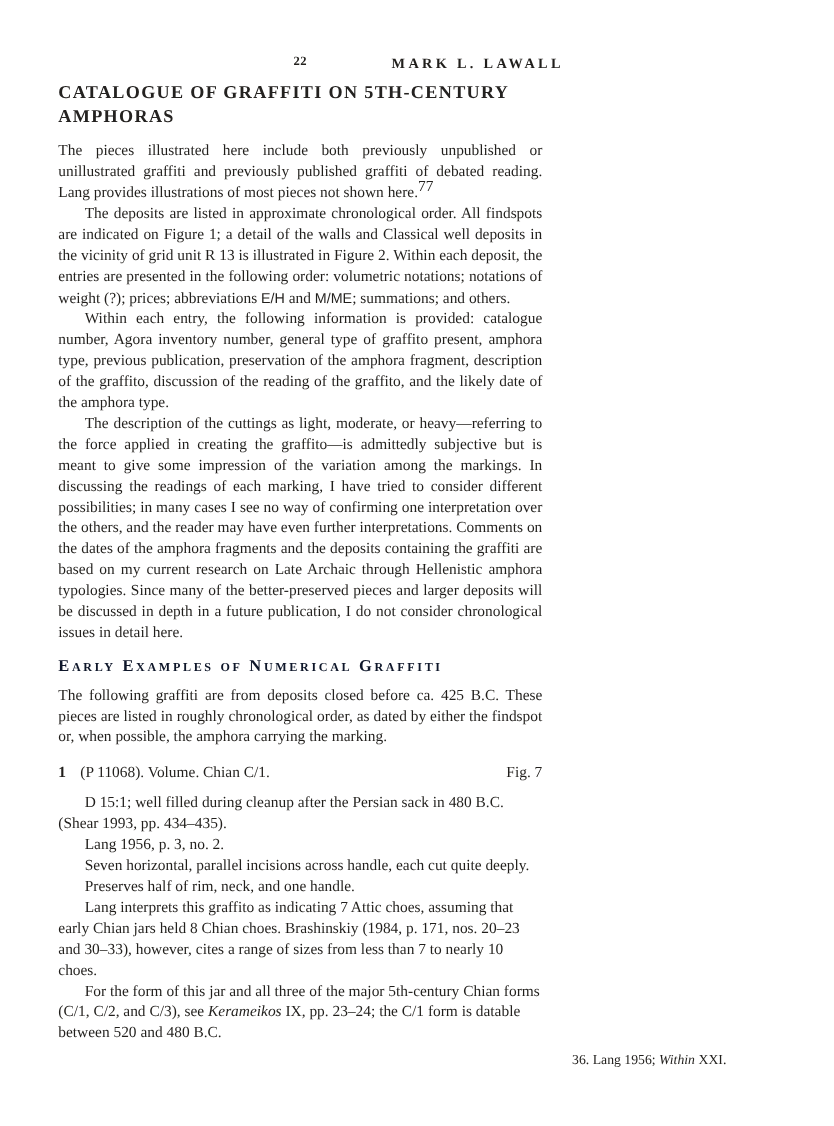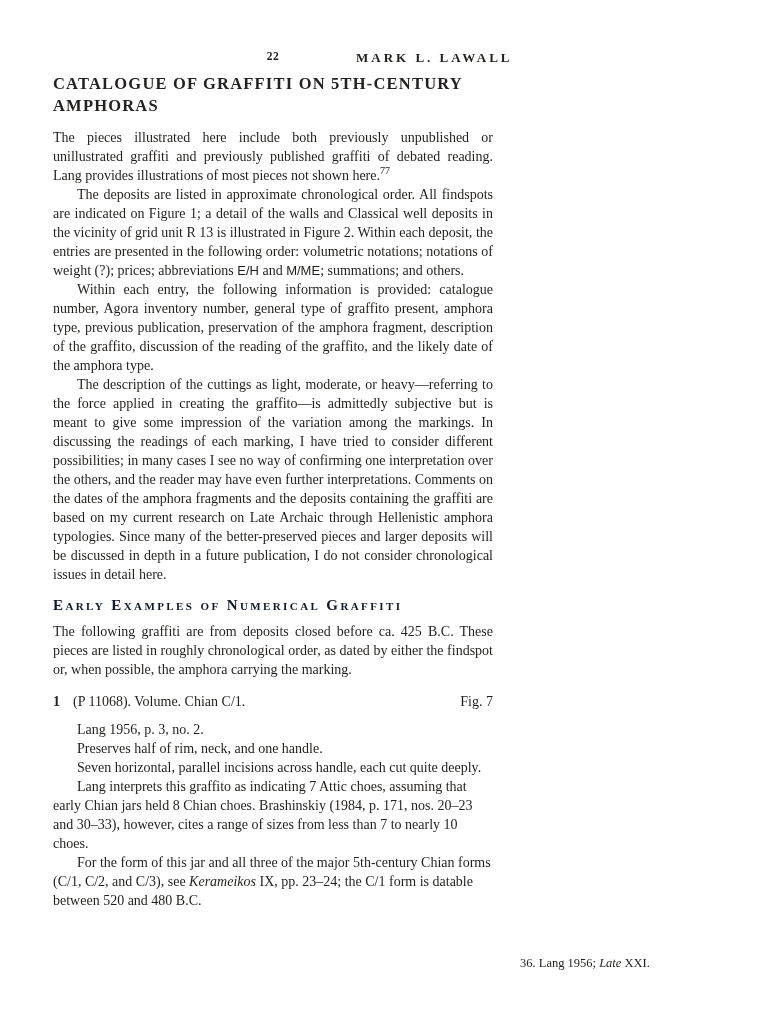--- a/index.html
+++ b/index.html
@@ -49,21 +49,21 @@
     line-height: 19px;
     text-align: justify;
   }
   p.lead-first { margin-top: 11px; }
   p.indented { text-indent: 24px; }
   .abbr-sans {
     font-family: "Liberation Sans", "DejaVu Sans", sans-serif;
     font-size: 13px;
   }
   sup.fn-ref {
-    font-size: 10px;
+    font-size: 14px;
     line-height: 0;
     vertical-align: super;
   }
   h2.section-heading {
     margin: 13px 0 8px 0;
     font-size: 15px;
     font-weight: 600;
     font-variant: small-caps;
     letter-spacing: 2.4px;
     color: #0f172a;
@@ -115,24 +115,25 @@
       <h2 class="section-heading">Early Examples of Numerical Graffiti</h2>
 
       <p>The following graffiti are from deposits closed before ca. 425 B.C. These pieces are listed in roughly chronological order, as dated by either the findspot or, when possible, the amphora carrying the marking.</p>
 
       <div class="entry">
         <div class="entry-head">
           <span class="entry-num">1</span>
           <span class="entry-title">(P 11068). Volume. Chian C/1.</span>
           <span class="entry-fig">Fig. 7</span>
         </div>
+        <p class="indented">D 15:1; well filled during cleanup after the Persian sack in 480 B.C. (Shear 1993, pp. 434–435).</p>
         <p class="indented">Lang 1956, p. 3, no. 2.</p>
+        <p class="indented">Seven horizontal, parallel incisions across handle, each cut quite deeply.</p>
         <p class="indented">Preserves half of rim, neck, and one handle.</p>
-        <p class="indented">Seven horizontal, parallel incisions across handle, each cut quite deeply.</p>
         <p class="indented">Lang interprets this graffito as indicating 7 Attic choes, assuming that early Chian jars held 8 Chian choes. Brashinskiy (1984, p. 171, nos. 20–23 and 30–33), however, cites a range of sizes from less than 7 to nearly 10 choes.</p>
         <p class="indented"><span>For the form of this jar and all three of the major 5th-century Chian forms (C/1, C/2, and C/3), see </span><i>Kerameikos</i><span> IX, pp. 23–24; the C/1 form is datable between 520 and 480 B.C.</span></p>
       </div>
 
     </div>
   </div>
 
-  <div class="footnote"><span>36.</span><span> Lang 1956; </span><i>Late</i><span> XXI.</span></div>
+  <div class="footnote"><span>36.</span><span> Lang 1956; </span><i>Within</i><span> XXI.</span></div>
 </div>
 
 </body></html>

